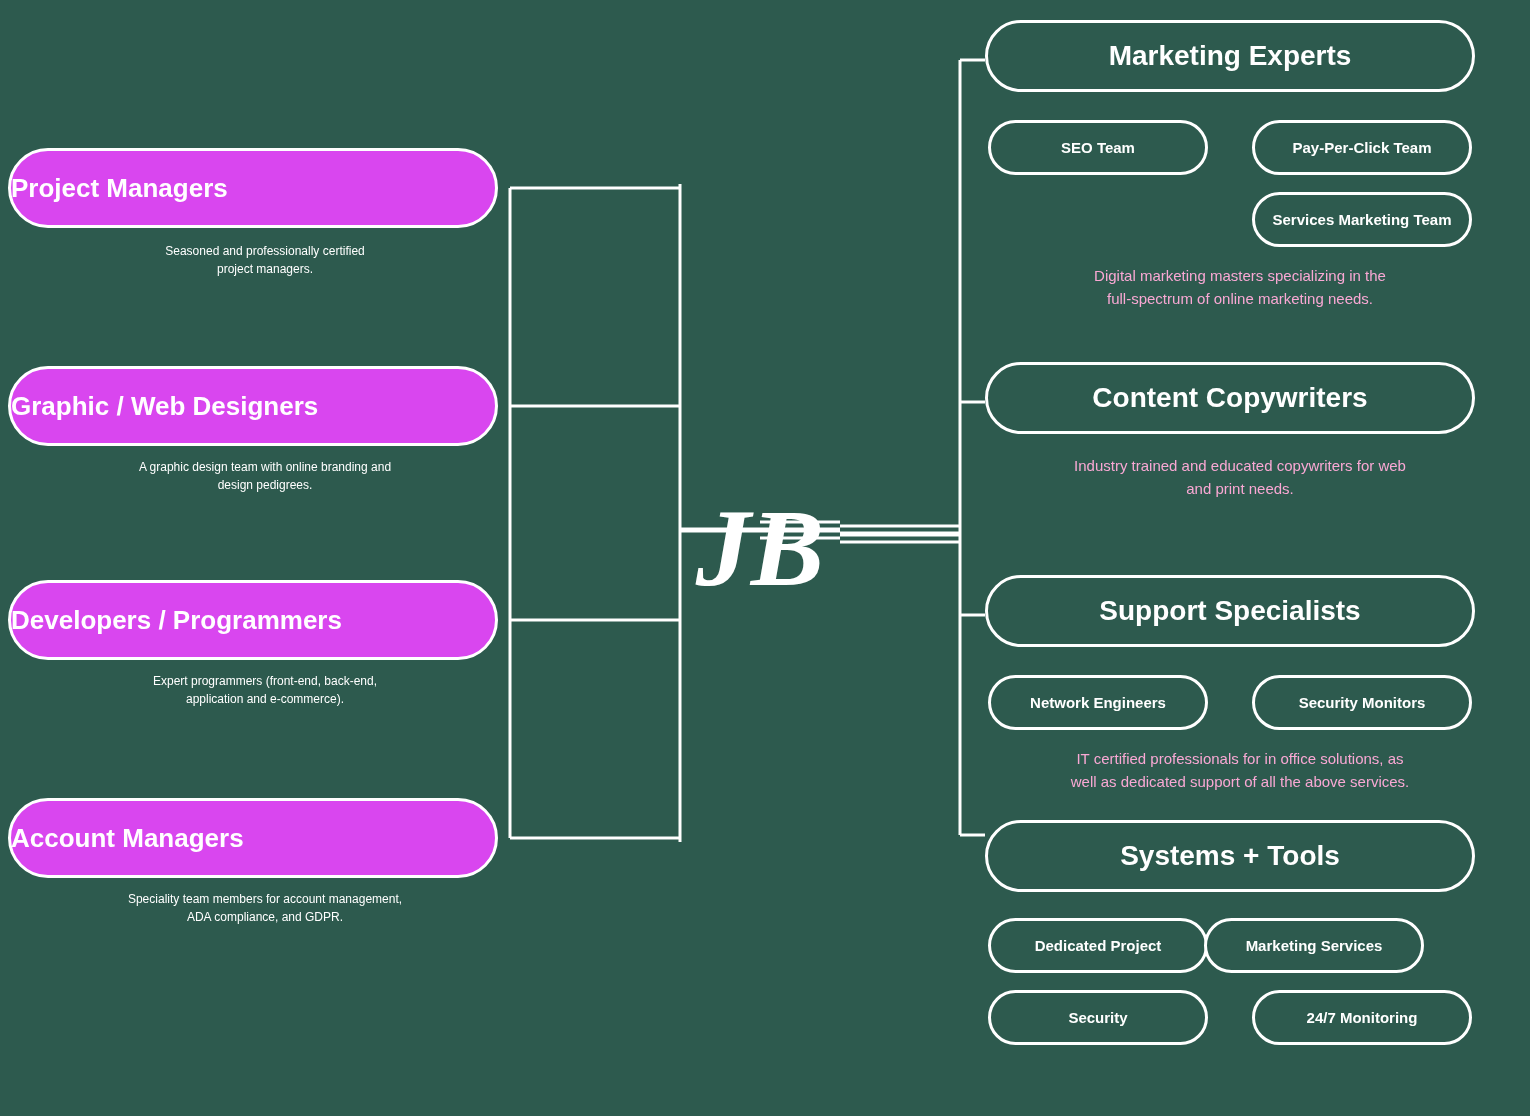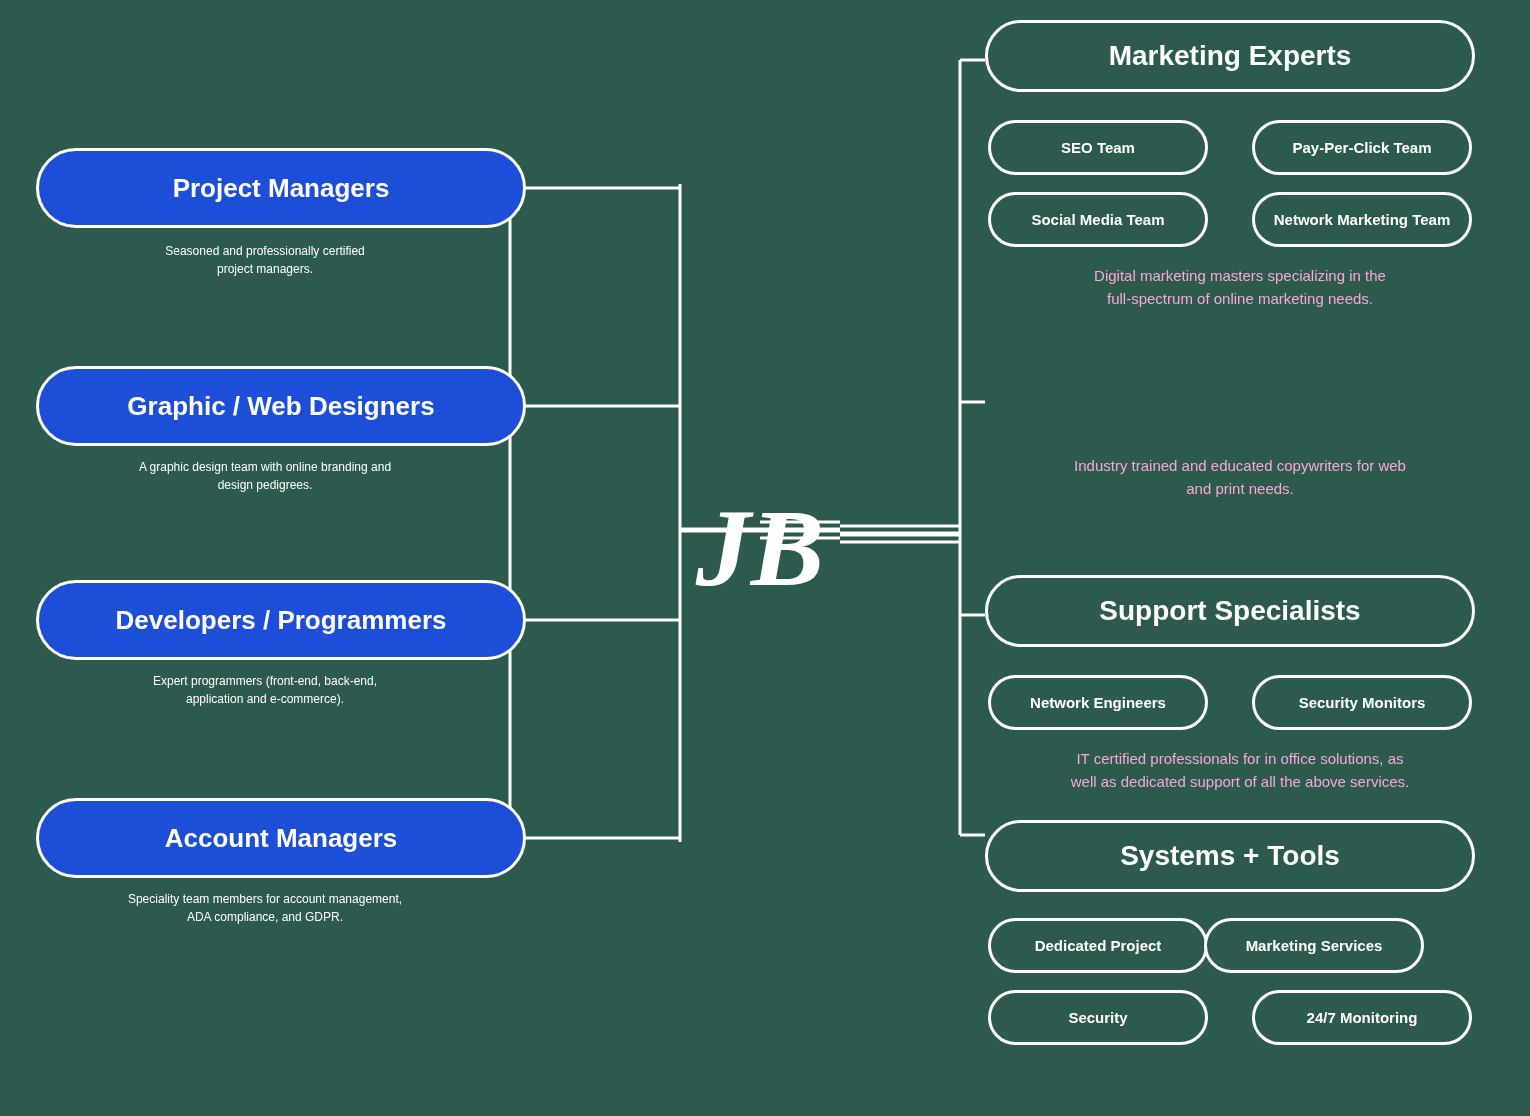--- a/index.html
+++ b/index.html
@@ -23,28 +23,27 @@
       position: absolute;
       top: 0; left: 0;
       width: 100%;
       height: 100%;
       pointer-events: none;
     }
 
     
     .left-card {
       position: absolute;
-      left: 36px;
+      left: 8px;
       border: 3px solid white;
       border-radius: 40px;
-      background-color: #1d4ed8;
-      color: white;
-      display: flex;
-      align-items: center;
-      justify-content: center;
+      background-color: #d946ef;
+      color: white;
+      display: flex;
+      align-items: center;
       width: 490px;
       height: 80px;
     }
 
     .left-card .card-title {
       font-size: 26px;
       font-weight: bold;
       text-align: center;
     }
 
@@ -186,30 +185,30 @@
   <div class="right-card-large" style="top: 20px; left: 985px;">
     <span class="card-title">Marketing Experts</span>
   </div>
 
   <div class="sub-card" style="top: 120px; left: 1252px;">
     <span>Pay-Per-Click Team</span>
   </div>
   <div class="sub-card" style="top: 120px; left: 988px;">
     <span>SEO Team</span>
   </div>
-  <div class="sub-card" style="top: 192px; left: 988px;">
-    <span>Social Media Team</span>
-  </div>
   <div class="sub-card" style="top: 192px; left: 1252px;">
-    <span>Network Marketing Team</span>
+    <span>Services Marketing Team</span>
   </div>
   <div class="right-desc" style="top: 265px; left: 985px; width: 510px;">
     Digital marketing masters specializing in the<br>full-spectrum of online marketing needs.
   </div>
 
+  <div class="right-card-large" style="top: 362px; left: 985px;">
+    <span class="card-title">Content Copywriters</span>
+  </div>
   <div class="right-desc" style="top: 455px; left: 985px; width: 510px;">
     Industry trained and educated copywriters for web<br>and print needs.
   </div>
 
   <div class="right-card-large" style="top: 575px; left: 985px;">
     <span class="card-title">Support Specialists</span>
   </div>
   <div class="sub-card" style="top: 675px; left: 988px;">
     <span>Network Engineers</span>
   </div>

